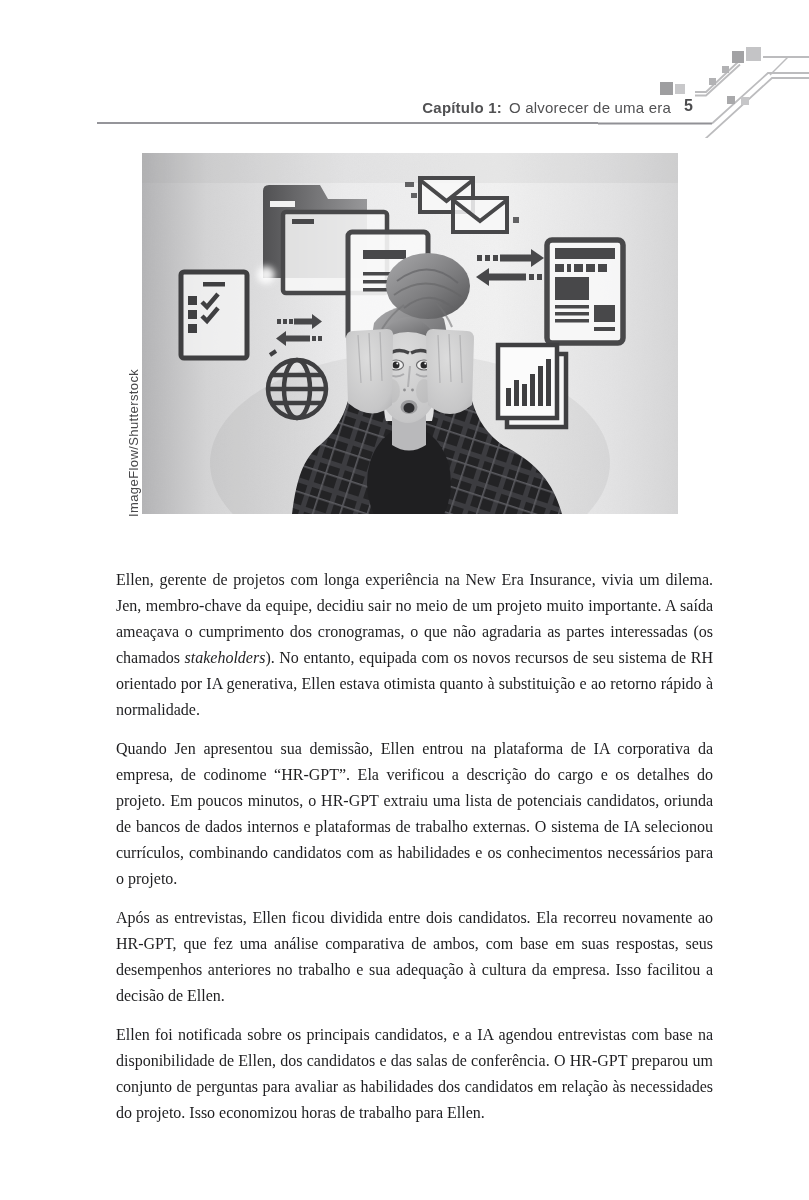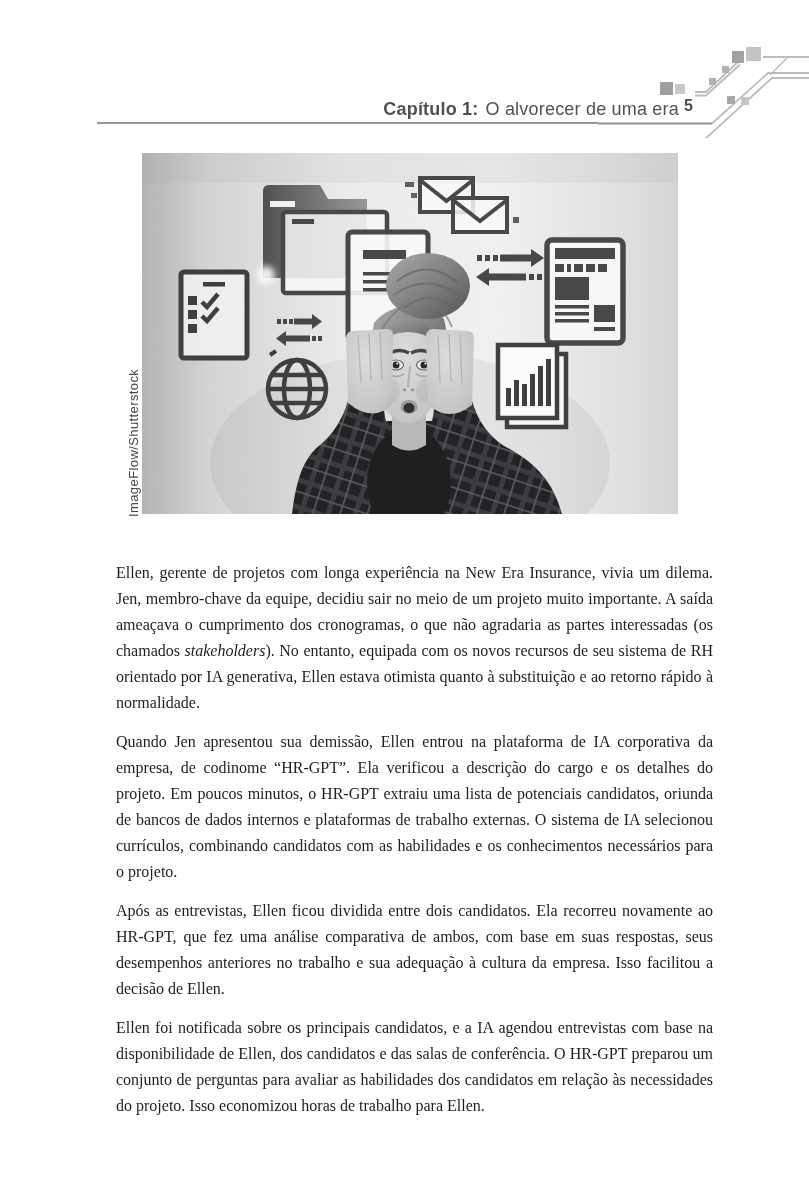--- a/index.html
+++ b/index.html
@@ -2,22 +2,22 @@
 <html lang="pt"><head>
 <meta charset="utf-8">
 <style>
   html,body{margin:0;padding:0;background:#ffffff;}
   .page{
     position:relative;width:809px;height:1200px;background:#ffffff;overflow:hidden;
     font-family:"Liberation Serif", serif;
   }
   
   .chap-header{
-    position:absolute;top:99px;left:16px;width:663px;text-align:right;
-    font-family:"Liberation Sans", sans-serif;font-size:18px;color:#515153;
+    position:absolute;top:99px;left:8px;width:663px;text-align:right;
+    font-family:"Liberation Sans", sans-serif;font-size:15px;color:#515153;
     letter-spacing:.2px;white-space:nowrap;
   }
   .chap-label{font-weight:bold;margin-right:7px;}
   .page-num{
     position:absolute;top:97px;left:684px;
     font-family:"Liberation Sans", sans-serif;font-size:16px;font-weight:bold;color:#4c4c4e;
   }
   .rule{position:absolute;top:122px;left:97px;width:501px;height:2px;background:#95959a;}
   .deco{position:absolute;top:38px;left:598px;width:211px;height:100px;}
   
@@ -29,21 +29,21 @@
     position:absolute;left:126px;top:517px;
     transform:rotate(-90deg);transform-origin:0 0;
     font-family:"Liberation Sans", sans-serif;font-size:13px;color:#48484a;
     letter-spacing:.4px;white-space:nowrap;
   }
   
   .bodytext{
     position:absolute;top:556px;left:116px;width:597px;
     font-size:16px;line-height:26px;color:#1e1e20;text-align:justify;
   }
-  .bodytext p{margin:4px 0 13px 0;}
+  .bodytext p{margin:11px 0 13px 0;}
   .bodytext i{font-style:italic;}
 </style>
 </head>
 <body>
 
 <div class="page">
 
   <div class="chap-header">
     <span class="chap-label">Capítulo 1:</span><span>O alvorecer de uma era</span>
   </div>

